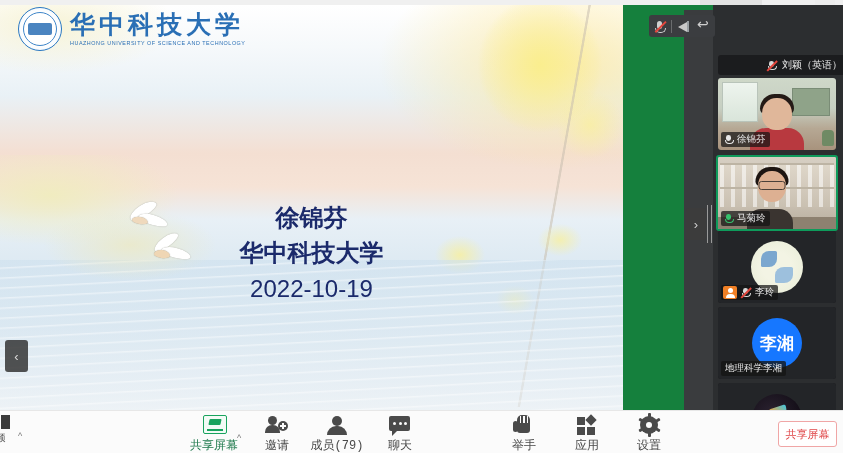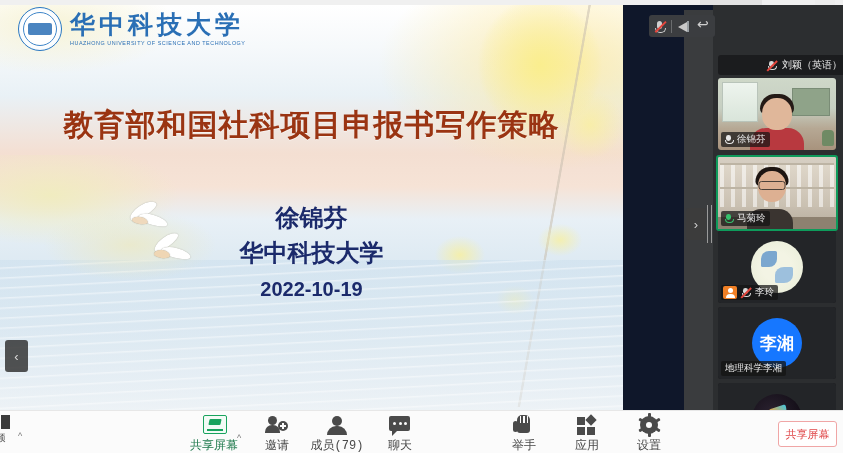--- a/index.html
+++ b/index.html
@@ -5,21 +5,21 @@
   html,body{margin:0;padding:0;background:#000;}
   body{width:843px;height:453px;overflow:hidden;
        font-family:"Liberation Sans","DejaVu Sans",sans-serif;}
   #app{position:relative;width:843px;height:453px;background:#f2f2f2;overflow:hidden;}
 
   
   .topstrip{position:absolute;left:0;top:0;width:843px;height:5px;background:#f0f0f0;}
   .topstrip .win-btn{position:absolute;top:0;height:5px;background:#e3e3e3;}
 
   
-  .stage{position:absolute;left:0;top:5px;width:797px;height:405px;background:#0f172a;}
+  .stage{position:absolute;left:0;top:5px;width:797px;height:405px;background:#15803d;}
 
   
   .slide{position:absolute;left:0;top:0;width:623px;height:412px;overflow:hidden;
          background:
            radial-gradient(ellipse 260px 150px at 560px 60px, rgba(255,232,150,.75), rgba(255,232,150,0) 70%),
            linear-gradient(180deg,#ffffff 0%, #f6f9fb 10%, #e9f1f6 22%, #f4dfd2 36%, #f6e3d6 44%, #e8f0f6 52%, #dce9f2 64%, #d7e6f0 78%, #e6eef4 92%, #f2f5f7 100%);}
   .slide .grass{position:absolute;left:-10px;top:150px;width:260px;height:150px;
         background:radial-gradient(ellipse 180px 70px at 60px 40px, rgba(240,236,190,.95), rgba(240,236,190,0) 72%),
                    radial-gradient(ellipse 120px 50px at 140px 90px, rgba(236,233,196,.8), rgba(236,233,196,0) 72%);}
   .slide .grass2{position:absolute;left:-20px;top:0px;width:300px;height:120px;
@@ -57,21 +57,21 @@
   .logo-text{display:flex;flex-direction:column;}
   .logo-cn{font-family:"DejaVu Serif","Liberation Serif",serif;font-weight:bold;font-size:25px;color:#2a6fb5;letter-spacing:4px;line-height:1.05;}
   .logo-en{font-size:5.4px;color:#2a6fb5;letter-spacing:.55px;margin-top:2px;}
 
   .slide-title{position:absolute;left:0;top:100px;width:623px;text-align:center;
         font-family:"DejaVu Sans","Liberation Sans",sans-serif;font-weight:bold;font-size:30px;color:#9a3412;
         letter-spacing:1px;text-shadow:0 1px 0 rgba(255,255,255,.5);}
   .slide-sub{position:absolute;left:0;top:196px;width:623px;text-align:center;color:#1b2a6b;}
   .slide-sub .l1{font-size:24px;font-weight:bold;font-family:"DejaVu Sans","Liberation Sans",sans-serif;line-height:34px;}
   .slide-sub .l2{font-size:24px;font-weight:bold;font-family:"DejaVu Sans","Liberation Sans",sans-serif;line-height:36px;}
-  .slide-sub .l3{font-size:20px;font-family:"Liberation Sans",sans-serif;line-height:36px;font-weight:bold;}
+  .slide-sub .l3{font-size:24px;font-family:"Liberation Sans",sans-serif;line-height:36px;}
 
   .nav-prev{position:absolute;left:5px;top:335px;width:23px;height:32px;background:rgba(45,45,45,.82);
       border-radius:3px;color:#d9d9d9;display:flex;align-items:center;justify-content:center;font-size:13px;cursor:pointer;}
   .nav-next{position:absolute;left:686px;top:203px;width:20px;height:32px;background:rgba(60,60,60,.95);
       border-radius:3px;color:#cfcfcf;display:flex;align-items:center;justify-content:center;font-size:13px;cursor:pointer;}
   .drag-grip{position:absolute;left:707px;top:200px;width:7px;height:38px;
       background:repeating-linear-gradient(90deg,#9a9a9a 0 1.5px, rgba(0,0,0,0) 1.5px 4px);cursor:col-resize;}
   .side-rail{position:absolute;left:684px;top:5px;width:29px;height:405px;background:#3a3c3e;}
 
   
@@ -222,21 +222,20 @@
         </div>
 
       <div class="logo-wrap">
         <div class="logo-seal"></div>
         <div class="logo-text">
           <div class="logo-cn">华中科技大学</div>
           <div class="logo-en">HUAZHONG UNIVERSITY OF SCIENCE AND TECHNOLOGY</div>
         </div>
       </div>
 
-      <div class="slide-title">教育部和国社科项目申报书写作策略</div>
       <div class="slide-sub">
         <div class="l1">徐锦芬</div>
         <div class="l2">华中科技大学</div>
         <div class="l3">2022-10-19</div>
       </div>
     </div>
 
     <div class="nav-prev">‹</div>
     <div class="side-rail"></div>
     <div class="nav-next">›</div>

